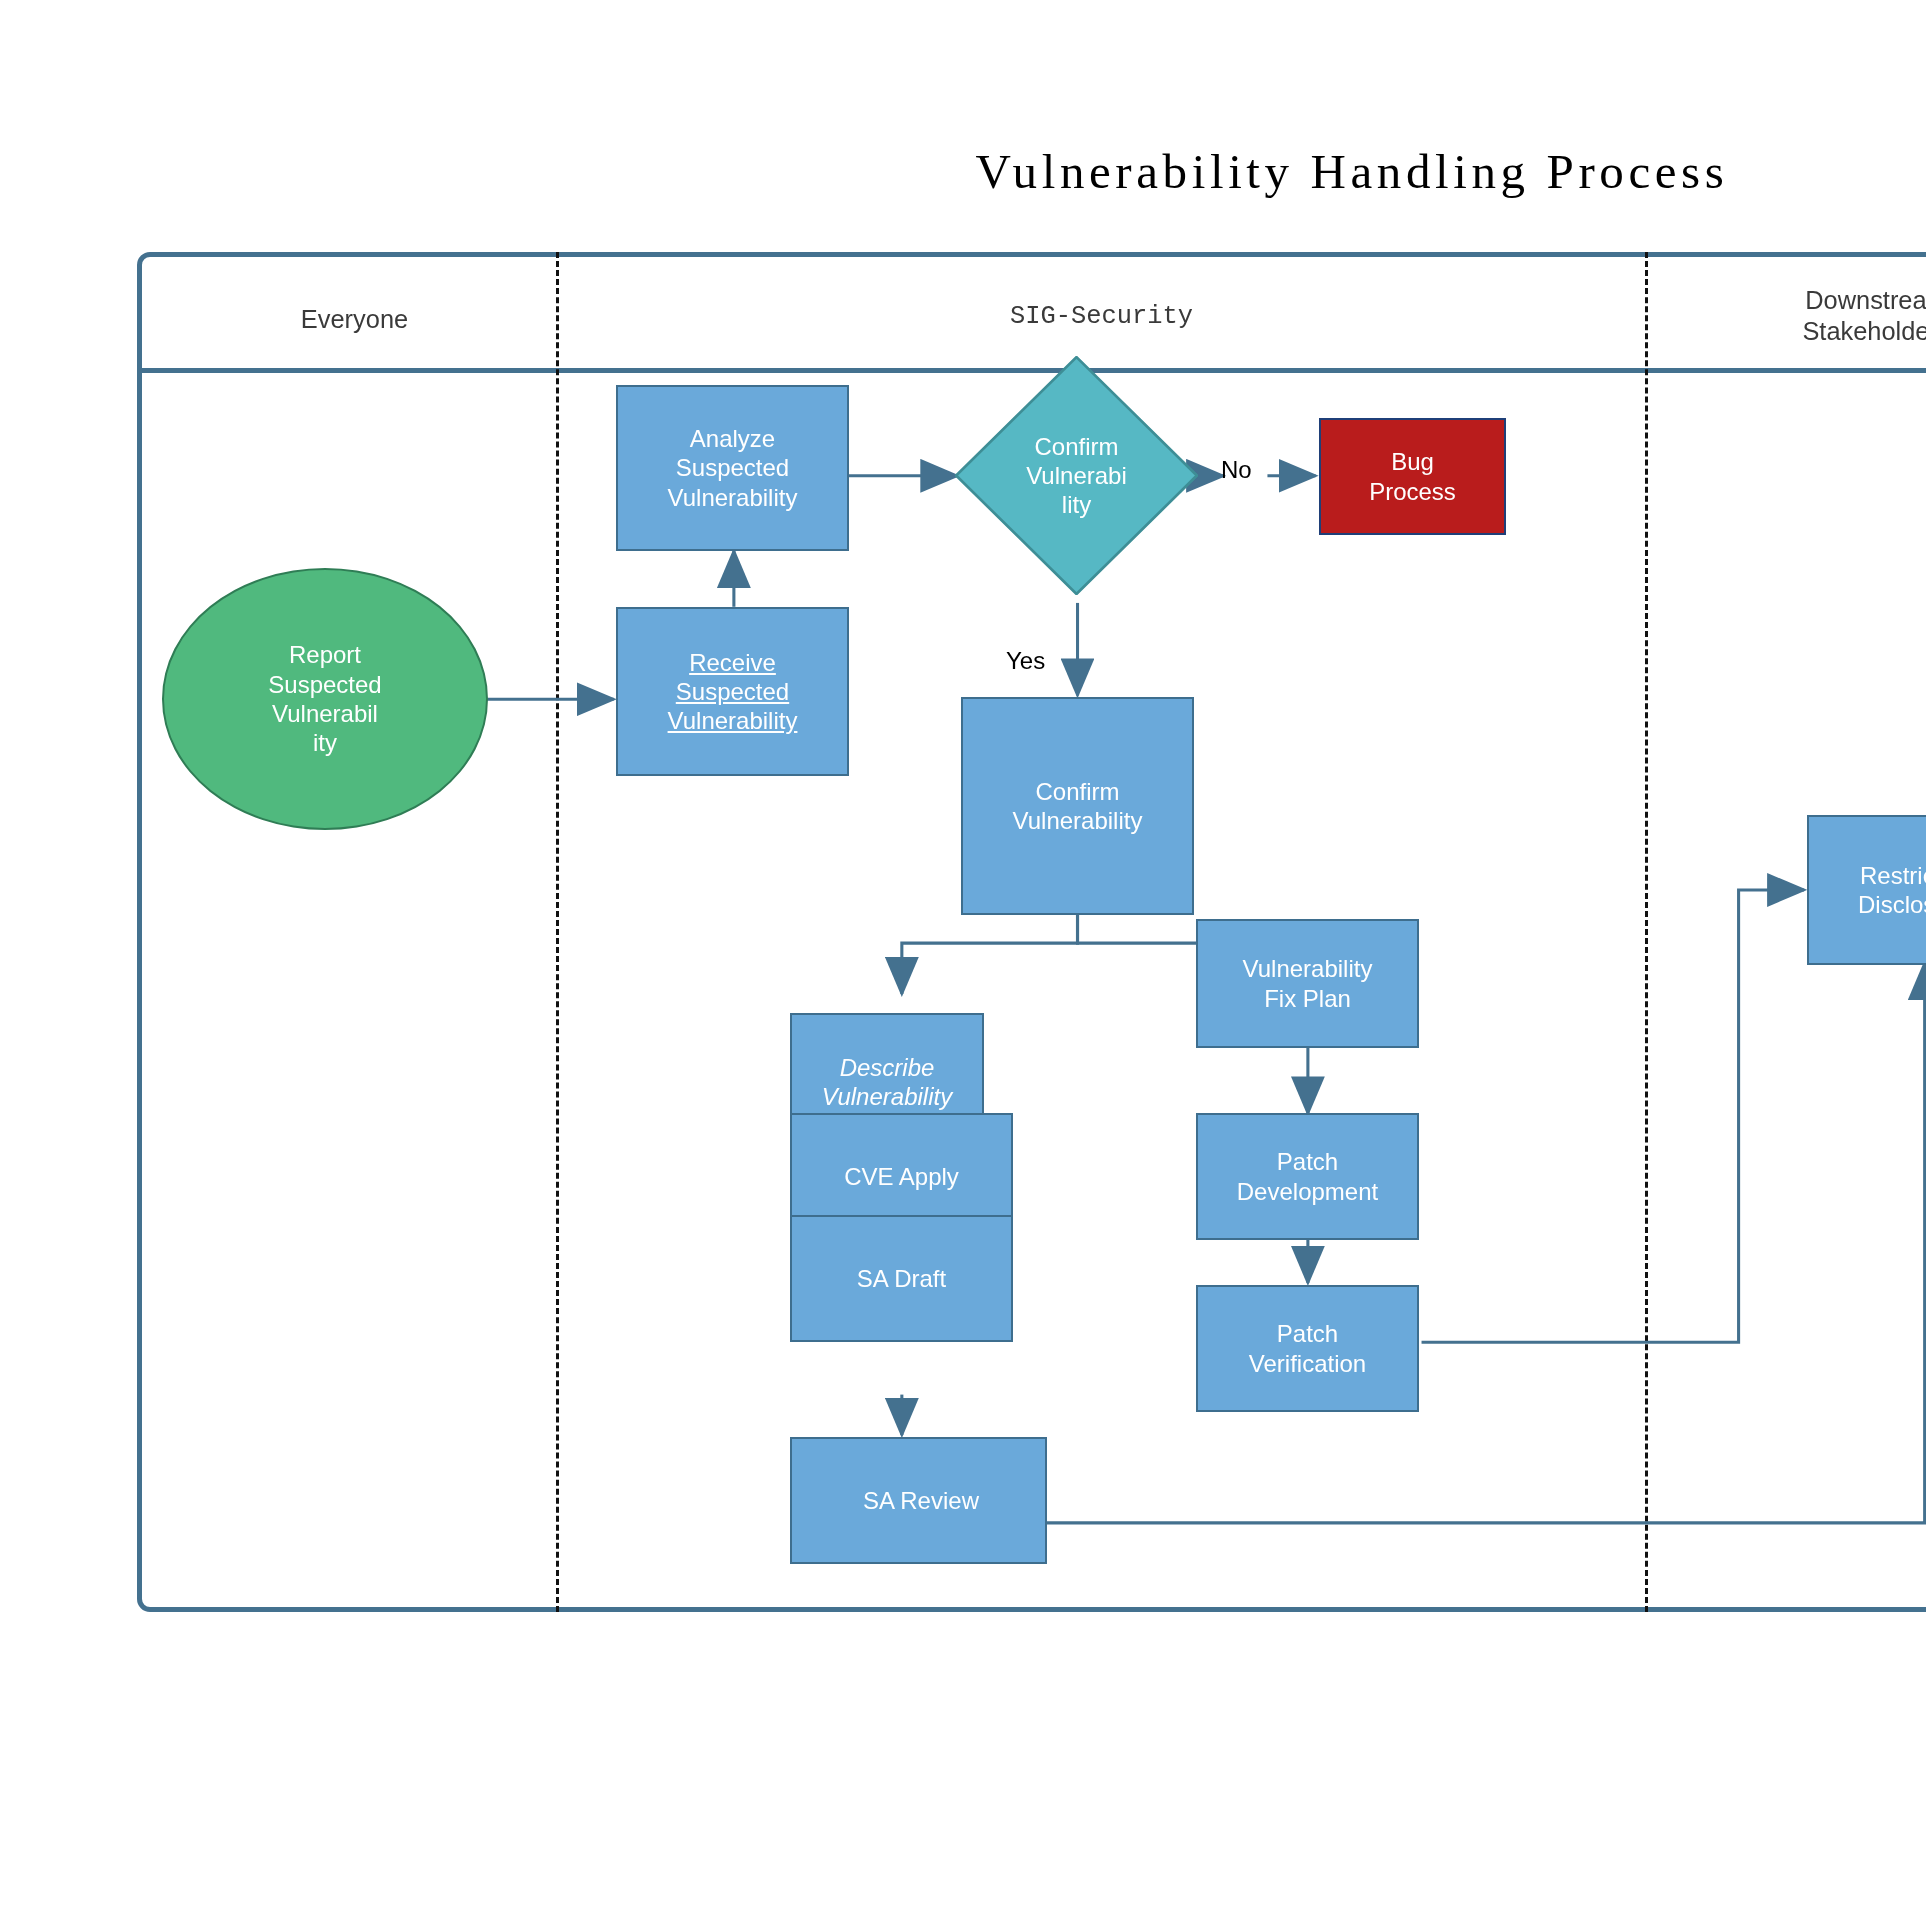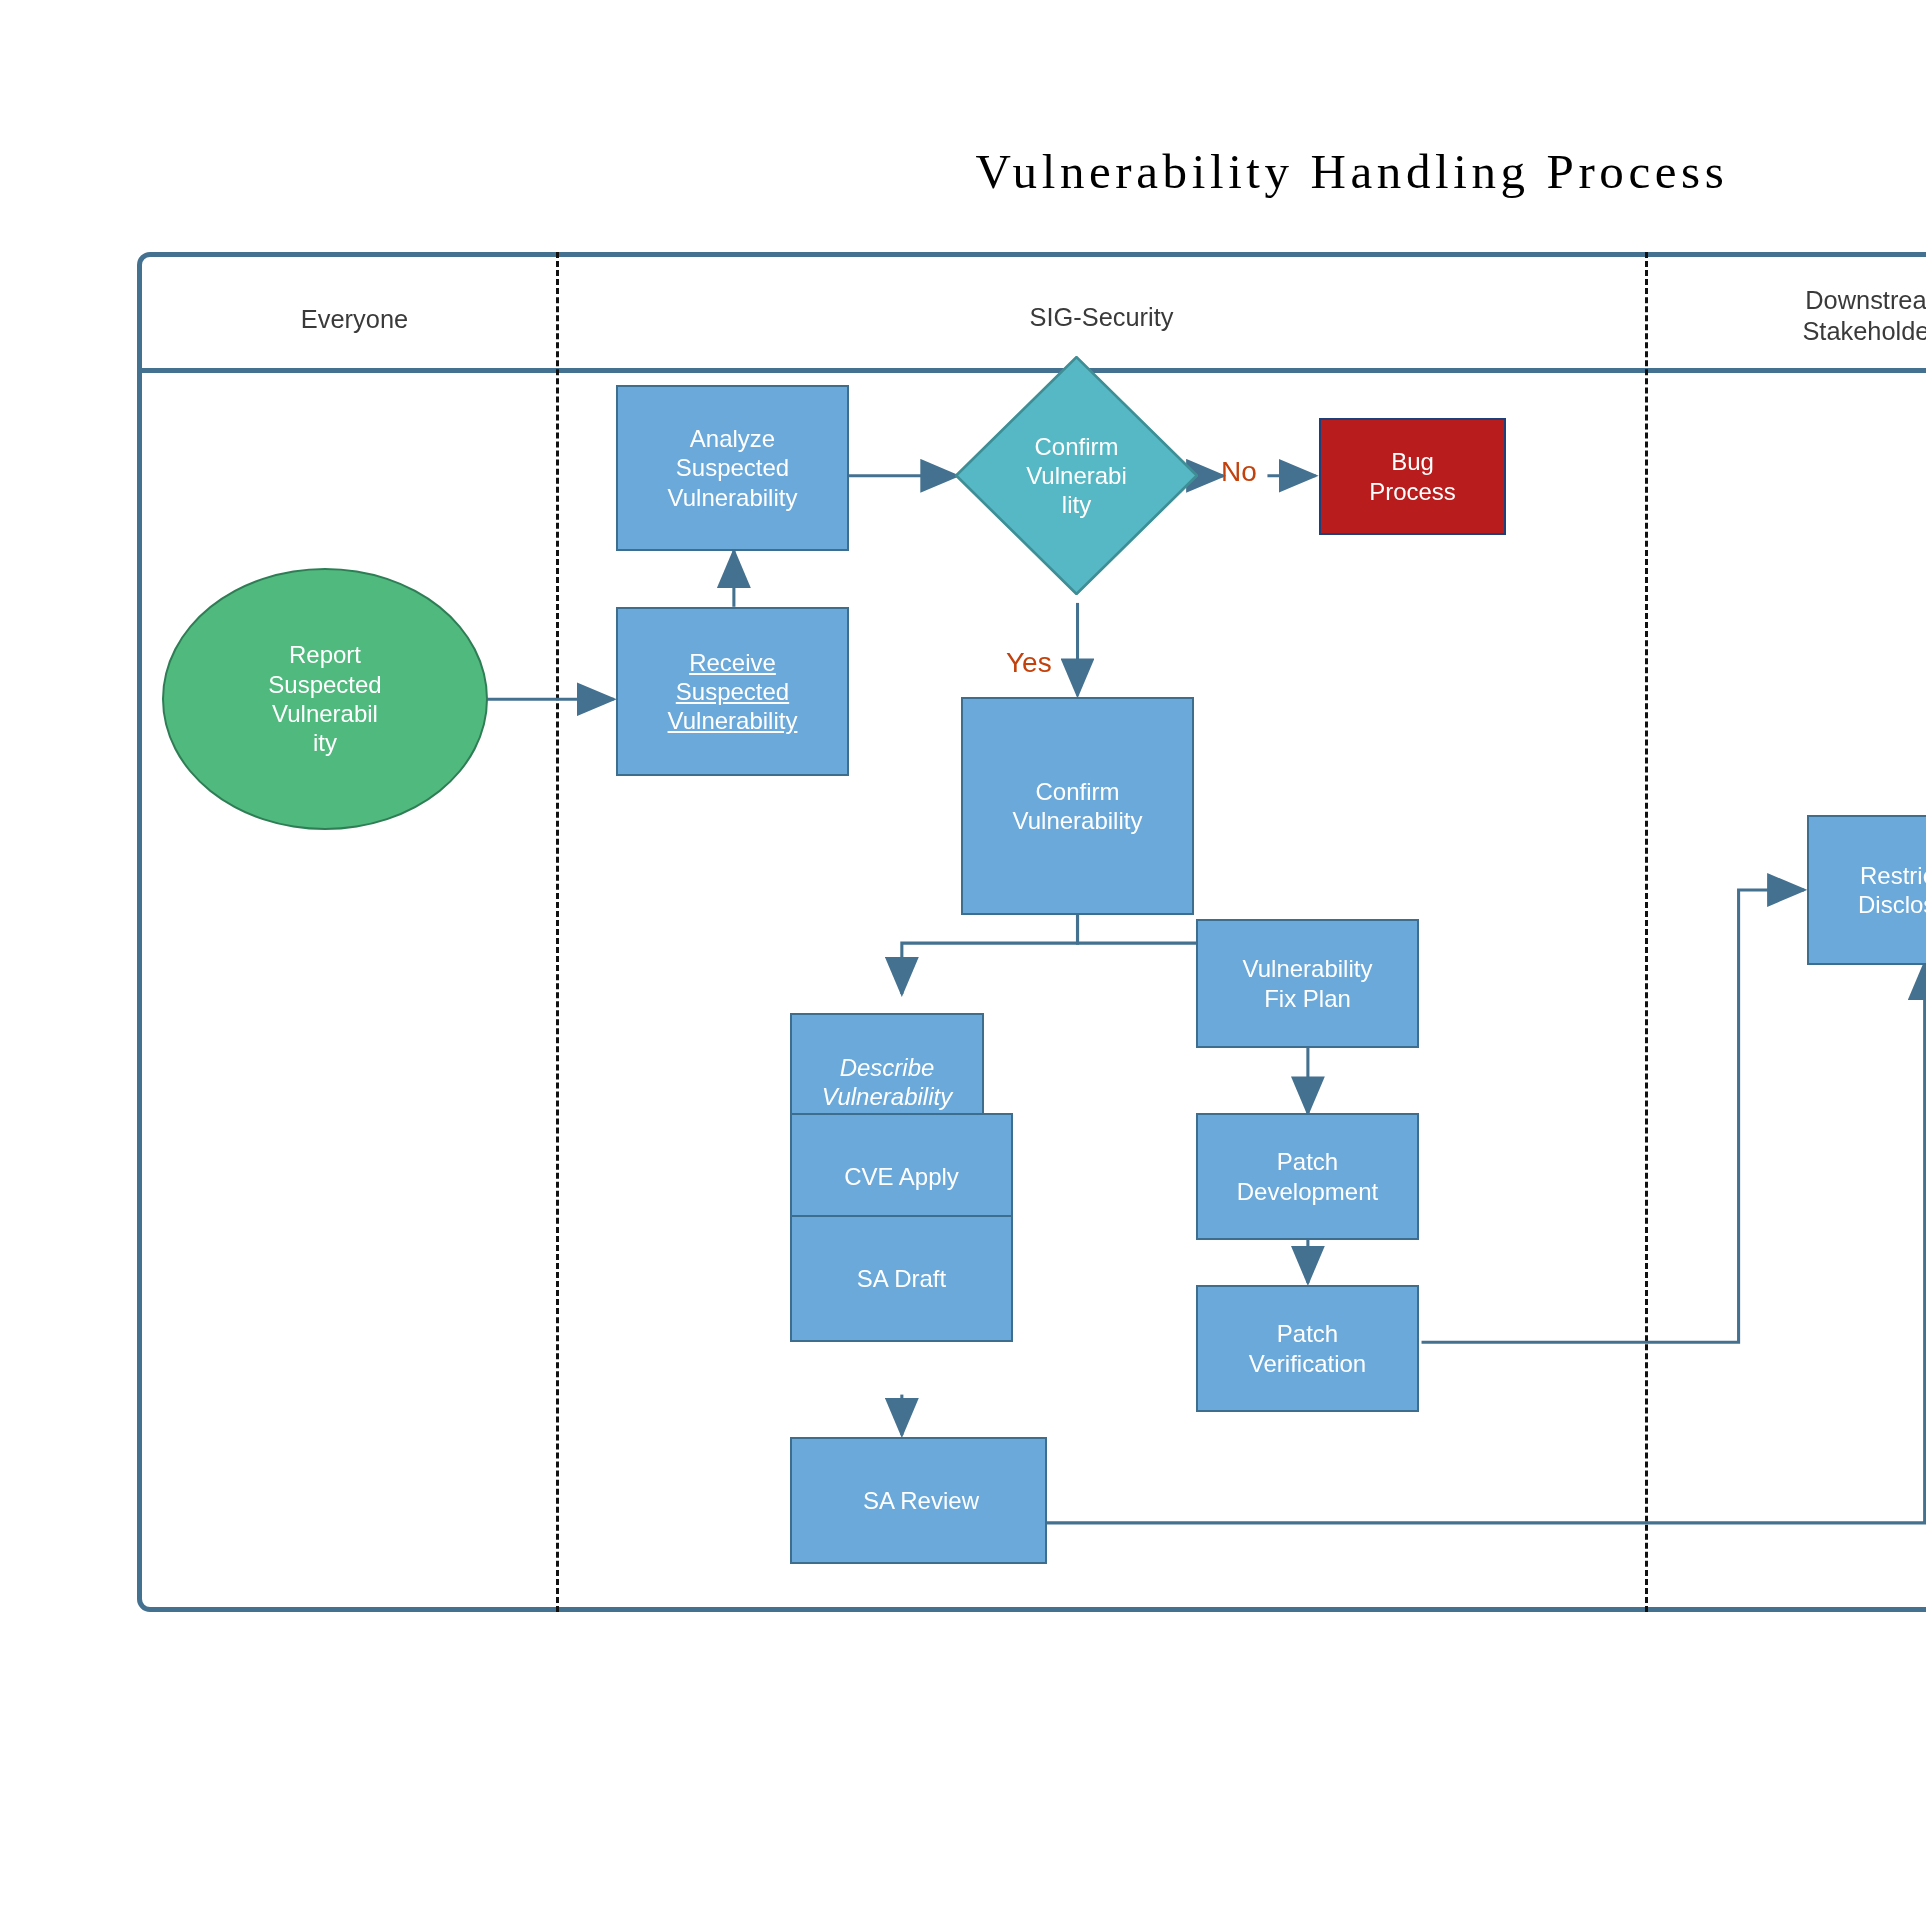--- a/index.html
+++ b/index.html
@@ -65,38 +65,38 @@
     position:absolute;inset:0;
   }
   .decision .lbl{position:relative;z-index:2;}
 
   
   #wires{position:absolute;left:0;top:0;width:2704px;height:1912px;
          pointer-events:none;}
 
   
   .edge-label{
-    position:absolute;font-size:28px;color:#c2410c;white-space:nowrap;
+    position:absolute;font-size:24px;color:#000000;white-space:nowrap;
   }
 </style>
 </head>
 <body>
 
 <div id="stage">
 
   <div id="title">Vulnerability Handling Process</div>
 
   <div id="lane-frame"></div>
   <div id="lane-header-rule"></div>
 
   <div class="lane-divider" style="left:556px;"></div>
   <div class="lane-divider" style="left:1645px;"></div>
 
   <div class="lane-label" style="left:154px;top:304px;width:401px;">Everyone</div>
-  <div class="lane-label" style="left:562px;top:302px;width:1079px;">SIG-Security</div>
+  <div class="lane-label" style="left:562px;top:302px;width:1079px;font-family:Liberation Mono, monospace;">SIG-Security</div>
   <div class="lane-label" style="left:1651px;top:285px;width:451px;">Downstream
 Stakeholders</div>
 
   <svg id="wires" viewBox="0 0 7019 4963">
     <defs>
       <marker id="arr" markerWidth="13" markerHeight="11" refX="12" refY="5.5" orient="auto" markerUnits="strokeWidth">
         <path d="M0,0 L13,5.5 L0,11 z" fill="#44718F"></path>
       </marker>
     </defs>
     <g fill="none" stroke="#44718F" stroke-width="8" marker-end="url(#arr)">

